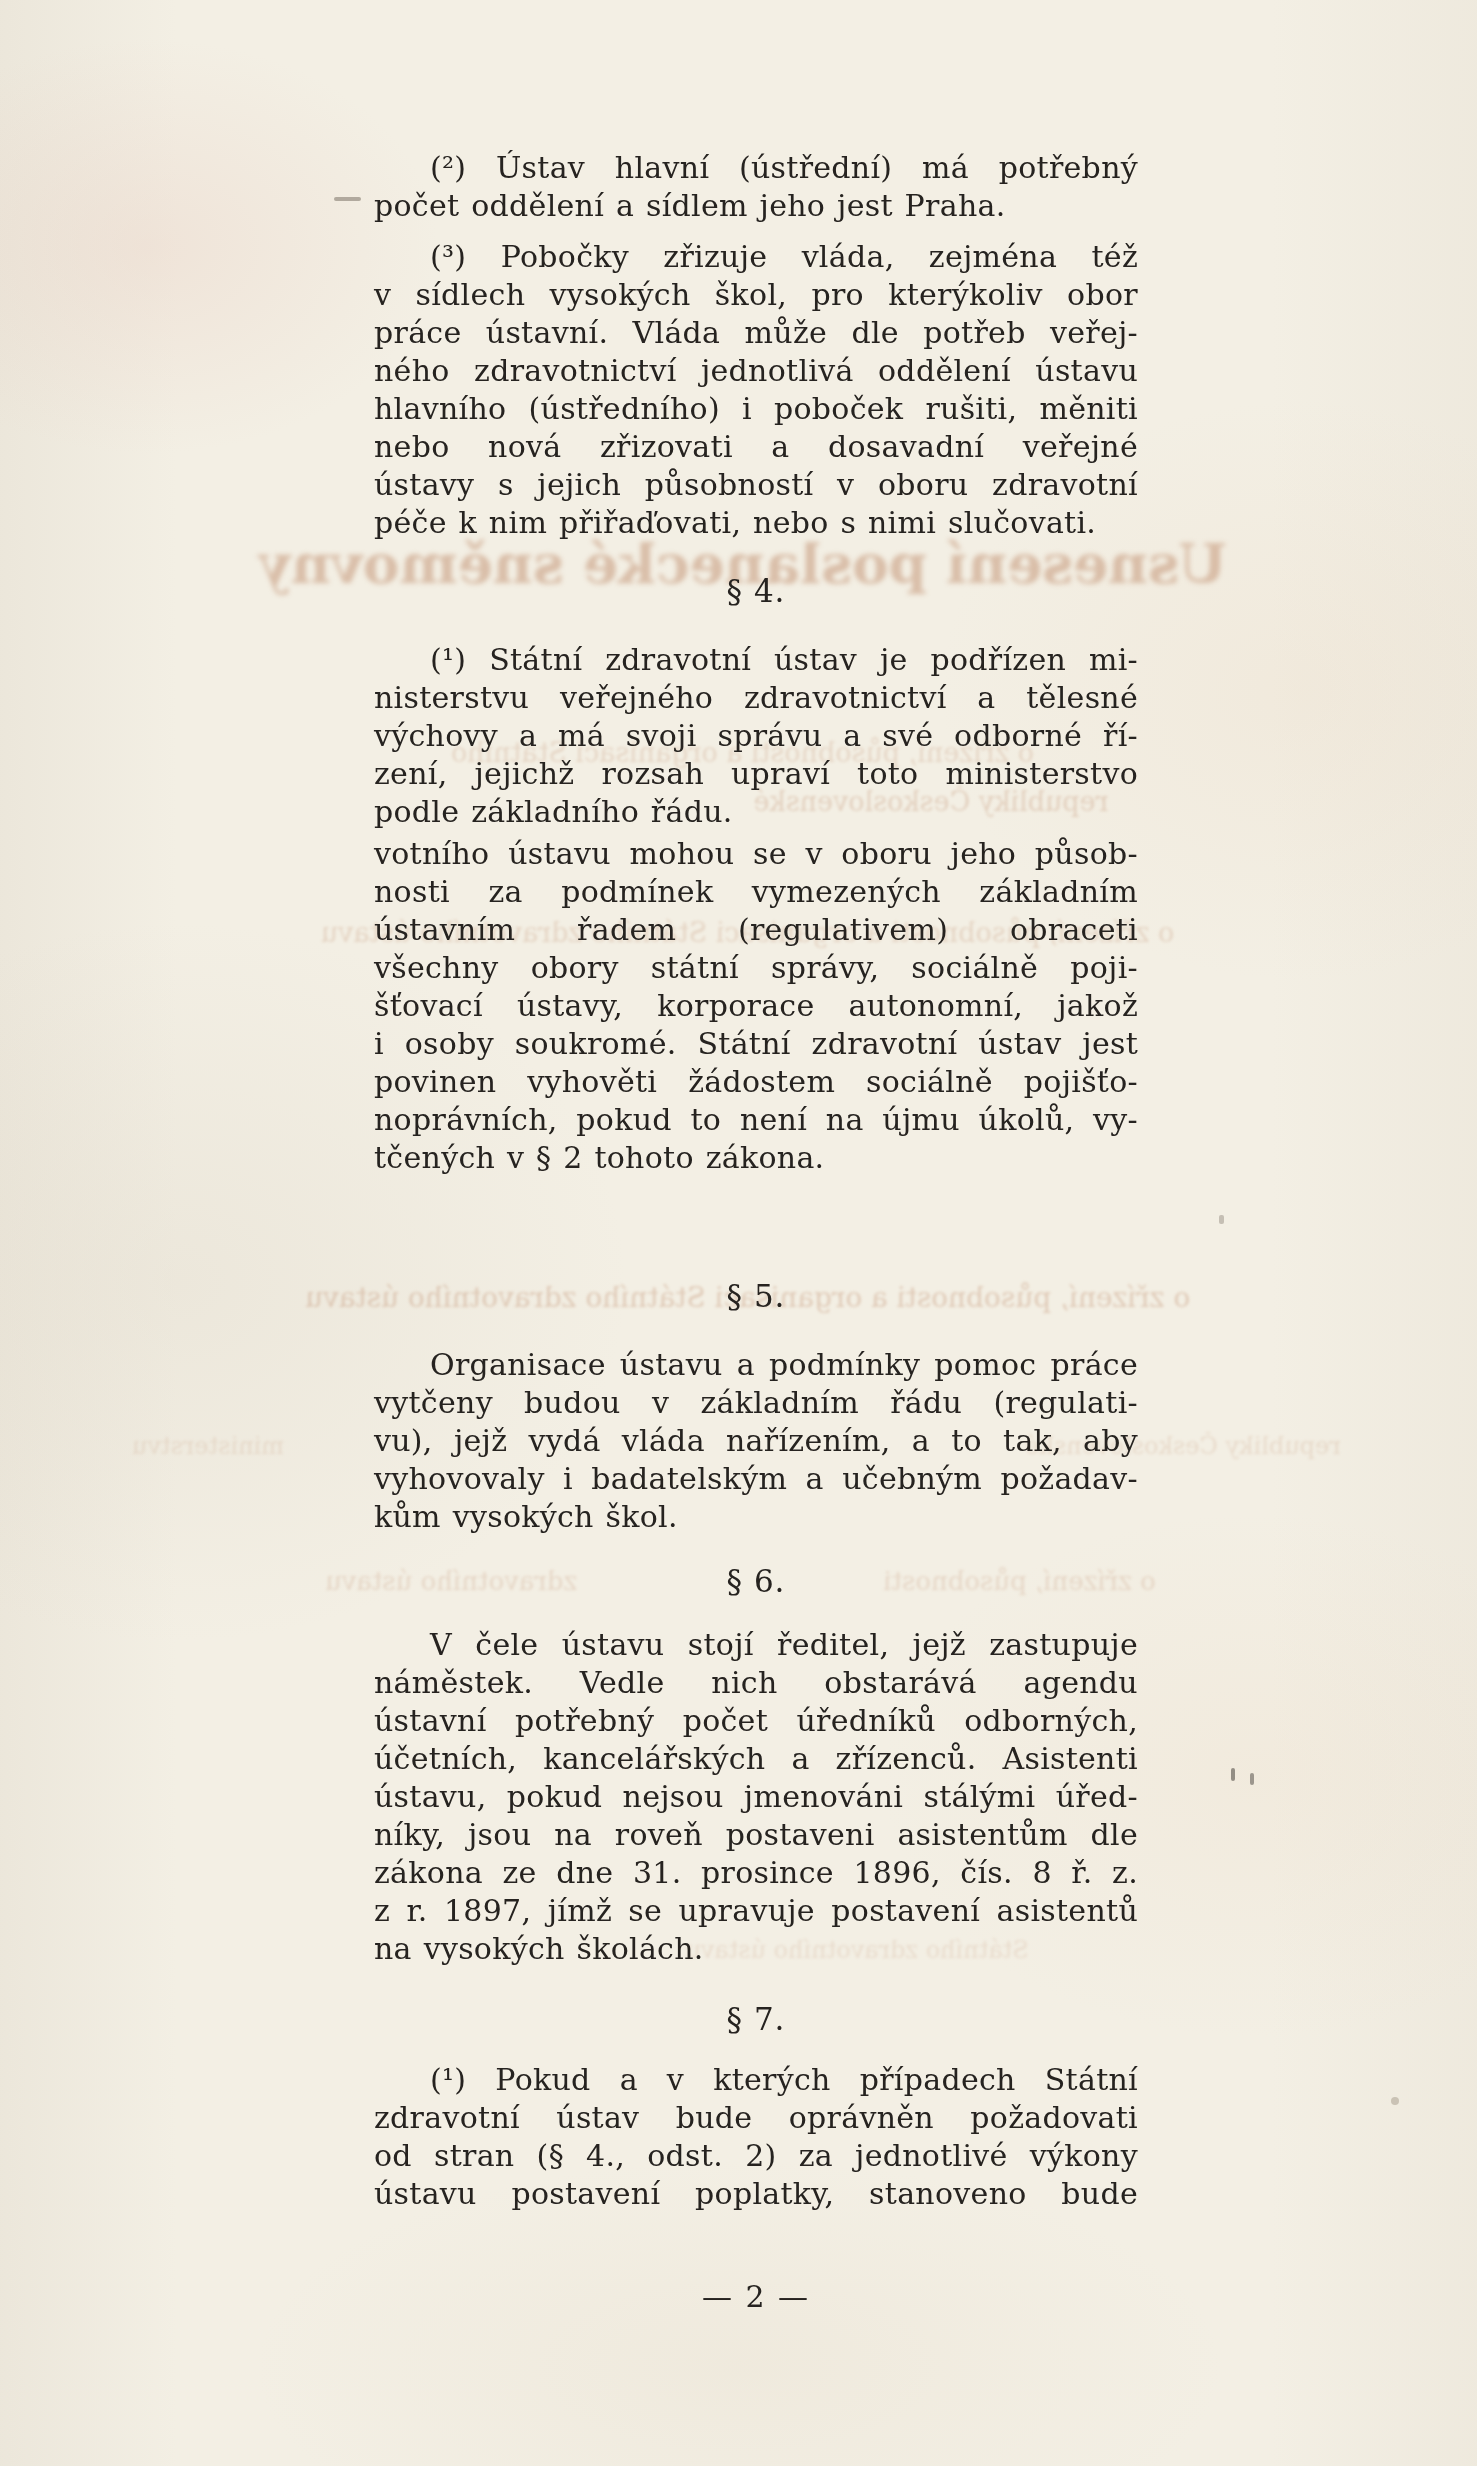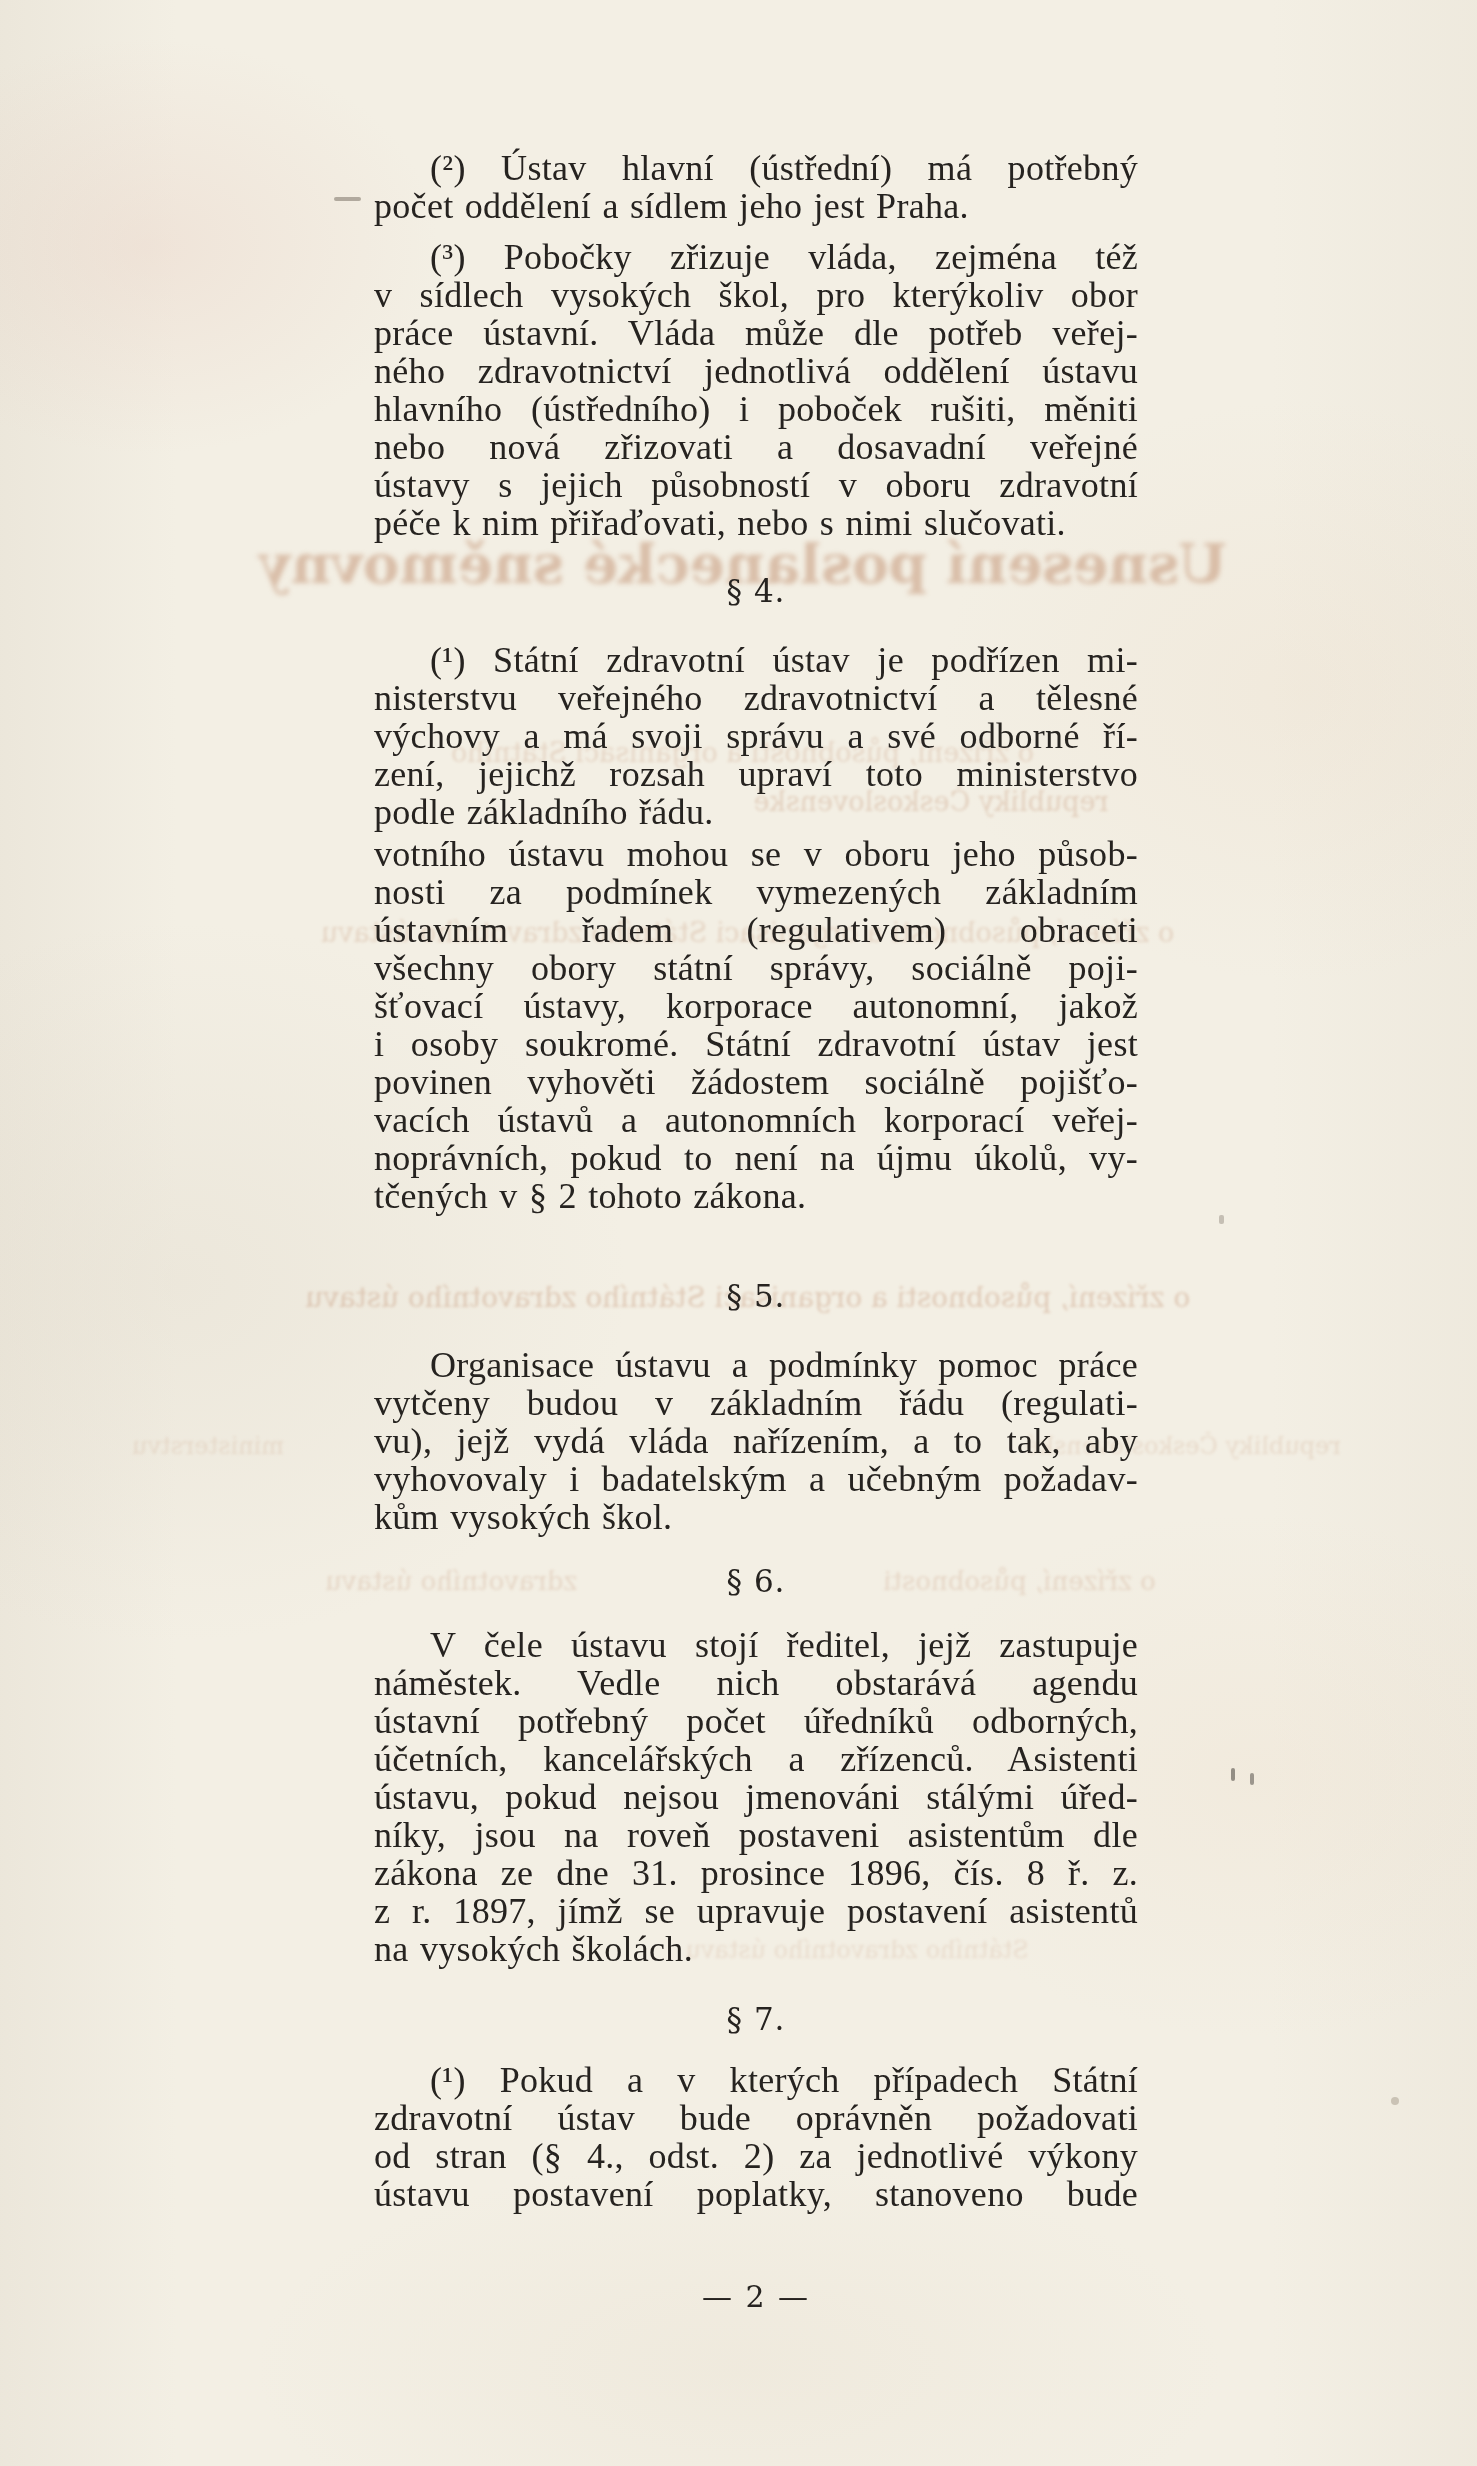--- a/index.html
+++ b/index.html
@@ -14,25 +14,24 @@
       radial-gradient(ellipse 515px 416px at 88% 28%, rgba(233,214,192,0.22), transparent 70%),
       radial-gradient(ellipse 644px 515px at 12% 52%, rgba(214,206,190,0.24), transparent 70%),
       radial-gradient(ellipse 535px 376px at 85% 72%, rgba(235,216,194,0.20), transparent 70%),
       radial-gradient(ellipse 693px 297px at 50% 96%, rgba(222,210,190,0.18), transparent 70%),
       linear-gradient(90deg, rgba(203,193,176,0.18), rgba(240,235,222,0) 12%, rgba(240,235,222,0) 86%, rgba(214,204,188,0.16));
     font-family:"DejaVu Serif","Liberation Serif",serif;
     color:#262320;
   }
   .para{position:absolute;left:374px;width:764px;}
   .line{
-    font-size:36px;line-height:38px;
+    font-size:30px;line-height:38px;
     letter-spacing:0.3px;word-spacing:2px;
     text-align:justify;text-align-last:justify;
     white-space:normal;
-    font-family:Liberation Serif, serif;
   }
   .line.last{text-align-last:left;}
   .line.indent{text-indent:56px;}
   .sec-heading{
     position:absolute;left:374px;width:764px;
     font-size:31px;line-height:38px;text-align:center;
     letter-spacing:1px;
     z-index:3;
   }
   .page-number{
@@ -95,21 +94,20 @@
       <div class="line last">podle základního řádu.</div>
     </div>
   <div class="para" style="top:835px">
       <div class="line">votního ústavu mohou se v oboru jeho působ-</div>
       <div class="line">nosti za podmínek vymezených základním</div>
       <div class="line">ústavním řadem (regulativem) obraceti</div>
       <div class="line">všechny obory státní správy, sociálně poji-</div>
       <div class="line">šťovací ústavy, korporace autonomní, jakož</div>
       <div class="line">i osoby soukromé. Státní zdravotní ústav jest</div>
       <div class="line">povinen vyhověti žádostem sociálně pojišťo-</div>
-      <div class="line">vacích ústavů a autonomních korporací veřej-</div>
       <div class="line">noprávních, pokud to není na újmu úkolů, vy-</div>
       <div class="line last">tčených v § 2 tohoto zákona.</div>
     </div>
 
   <div class="sec-heading" style="top:1277px">§ 5.</div>
   <div class="para" style="top:1346px">
       <div class="line indent">Organisace ústavu a podmínky pomoc práce</div>
       <div class="line">vytčeny budou v základním řádu (regulati-</div>
       <div class="line">vu), jejž vydá vláda nařízením, a to tak, aby</div>
       <div class="line">vyhovovaly i badatelským a učebným požadav-</div>

